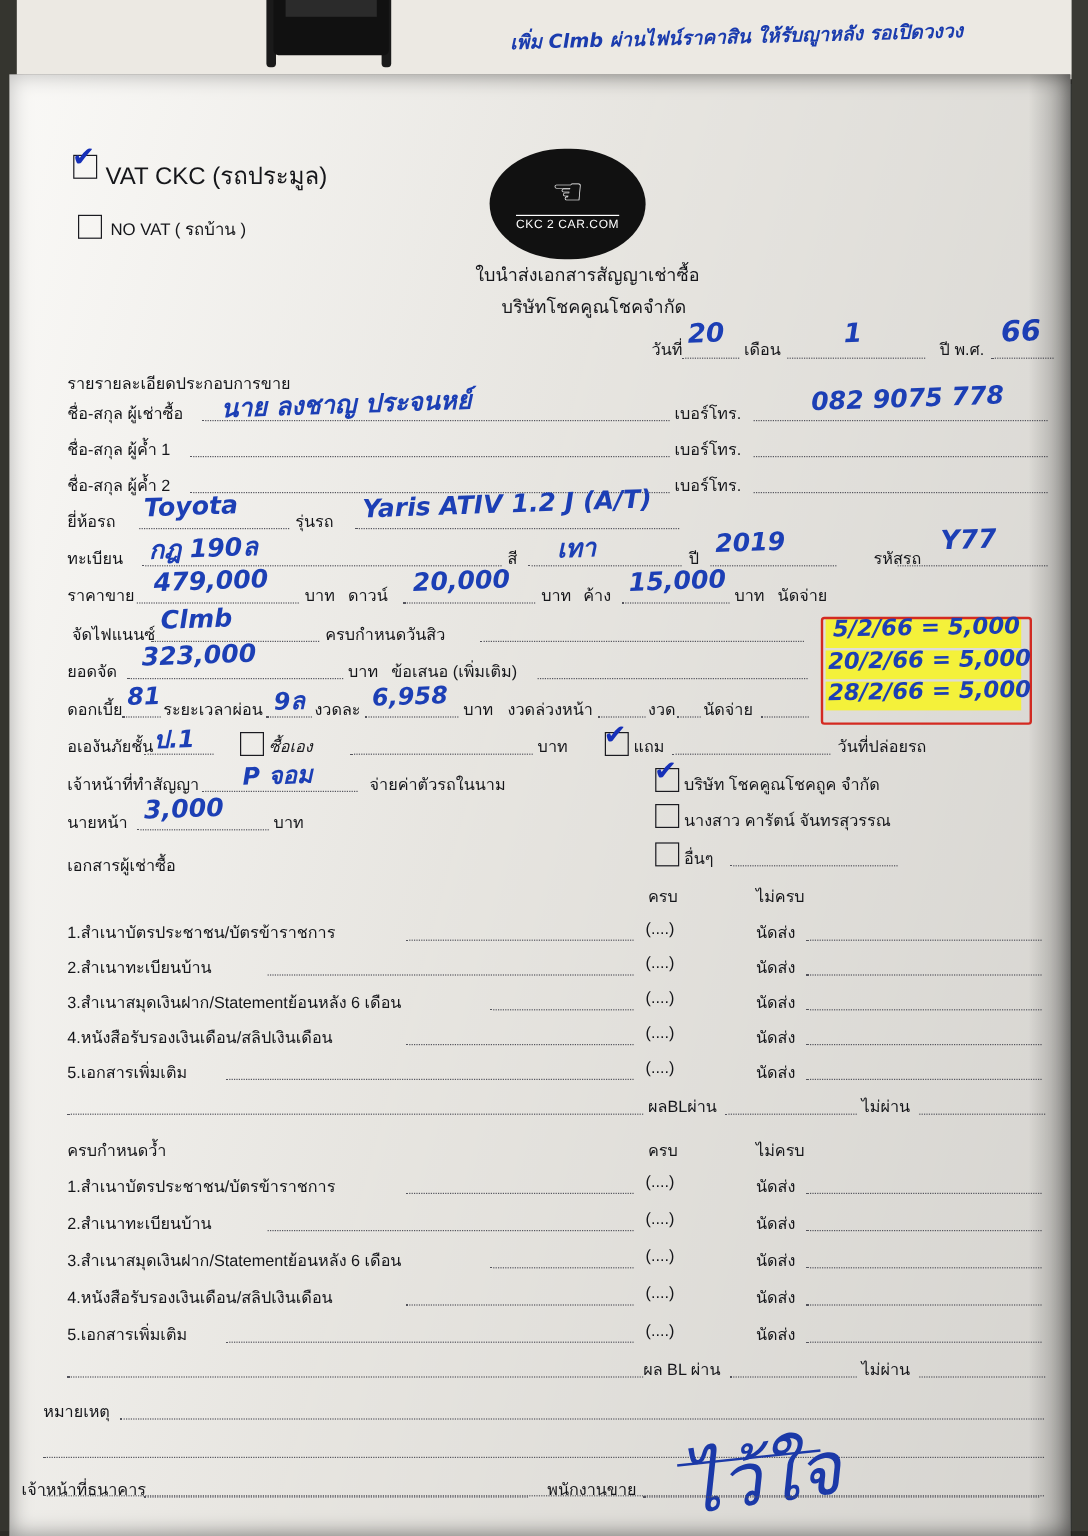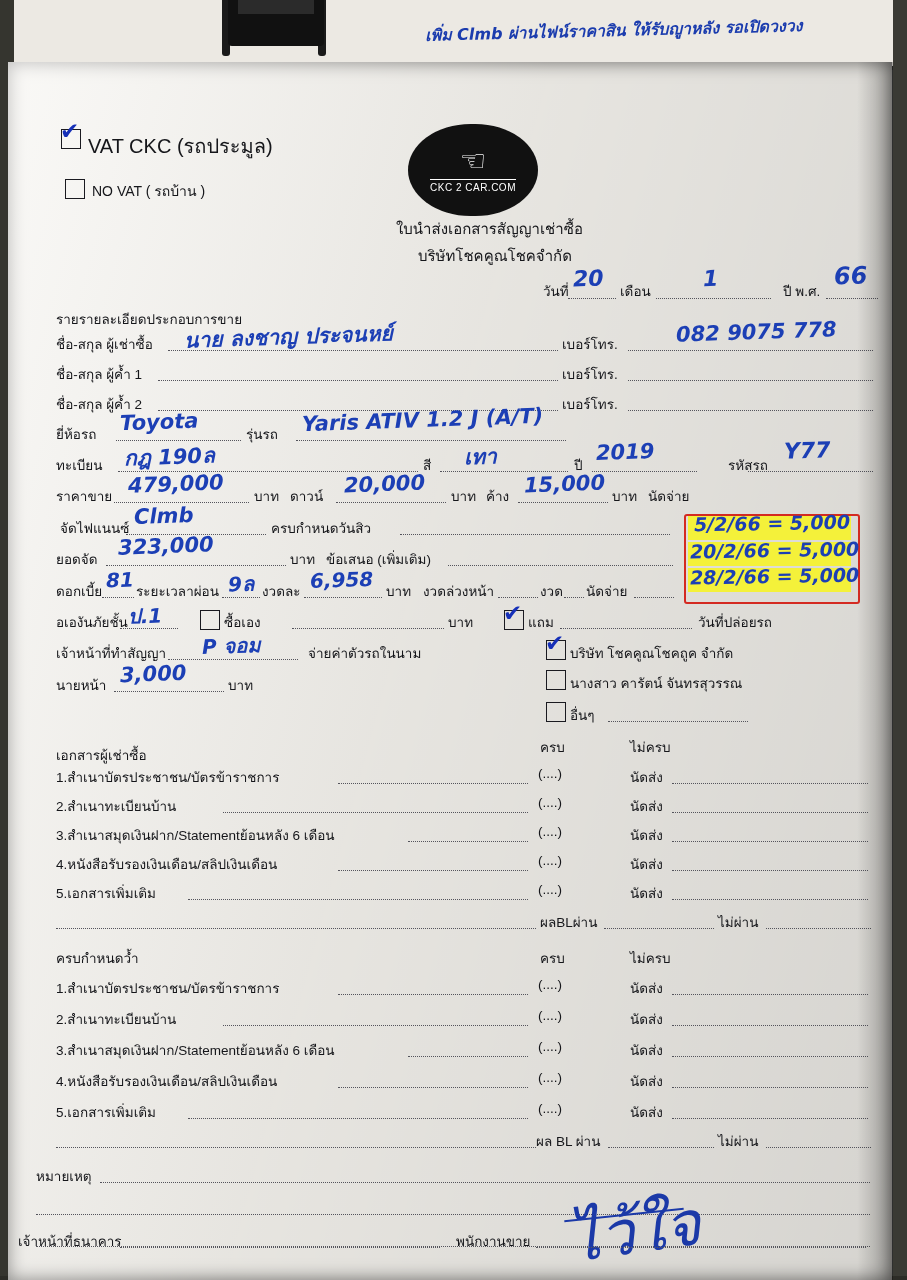--- a/index.html
+++ b/index.html
@@ -186,21 +186,21 @@
       <div class="line" style="left:490px;top:535px;width:40px;"></div>
       <div class="t th" style="left:532px;top:518px;">งวด</div>
       <div class="line" style="left:556px;top:535px;width:20px;"></div>
       <div class="t th" style="left:578px;top:518px;">นัดจ่าย</div>
       <div class="line" style="left:626px;top:535px;width:40px;"></div>
 
       <div class="t th" style="left:48px;top:549px;">อเองันภัยชั้น</div>
       <div class="hw" style="left:120px;top:538px;font-size:20px;">ป.1</div>
       <div class="line" style="left:112px;top:566px;width:58px;"></div>
       <div class="cb" style="left:192px;top:548px;"></div>
-      <div class="t th" style="left:216px;top:549px;">ซื้อเอง</div>
+      <div class="t th" style="left:216px;top:549px;font-style:italic;">ซื้อเอง</div>
       <div class="line" style="left:284px;top:566px;width:152px;"></div>
       <div class="t th" style="left:440px;top:549px;">บาท</div>
       <div class="cb" style="left:496px;top:548px;"></div>
       <div class="cbmark" style="left:495px;top:538px;">✔</div>
       <div class="t th" style="left:520px;top:549px;">แถม</div>
       <div class="line" style="left:552px;top:566px;width:132px;"></div>
       <div class="t th" style="left:690px;top:549px;text-align:right;">วันที่ปล่อยรถ</div>
 
       <div class="t th" style="left:48px;top:580px;">เจ้าหน้าที่ทำสัญญา</div>
       <div class="line" style="left:160px;top:597px;width:130px;"></div>
@@ -216,21 +216,21 @@
 
       <div class="cb" style="left:538px;top:640px;"></div>
       <div class="t th" style="left:562px;top:642px;">อื่นๆ</div>
       <div class="line" style="left:600px;top:659px;width:140px;"></div>
 
       <div class="t th" style="left:48px;top:612px;">นายหน้า</div>
       <div class="line" style="left:106px;top:629px;width:110px;"></div>
       <div class="hw" style="left:112px;top:600px;font-size:21px;">3,000</div>
       <div class="t th" style="left:220px;top:612px;">บาท</div>
 
-      <div class="t th" style="left:48px;top:682px;">เอกสารผู้เช่าซื้อ</div>
+      <div class="t th" style="left:48px;top:648px;">เอกสารผู้เช่าซื้อ</div>
       <div class="t th" style="left:532px;top:674px;">ครบ</div>
       <div class="t th" style="left:622px;top:674px;">ไม่ครบ</div>
 
       <div class="t th" style="left:48px;top:704px;">1.สำเนาบัตรประชาชน/บัตรข้าราชการ</div>
       <div class="line" style="left:330px;top:721px;width:190px;"></div>
       <div class="t th" style="left:530px;top:704px;">(....)</div>
       <div class="t th" style="left:622px;top:704px;">นัดส่ง</div>
       <div class="line" style="left:664px;top:721px;width:196px;"></div>
 
       <div class="t th" style="left:48px;top:733px;">2.สำเนาทะเบียนบ้าน</div>

